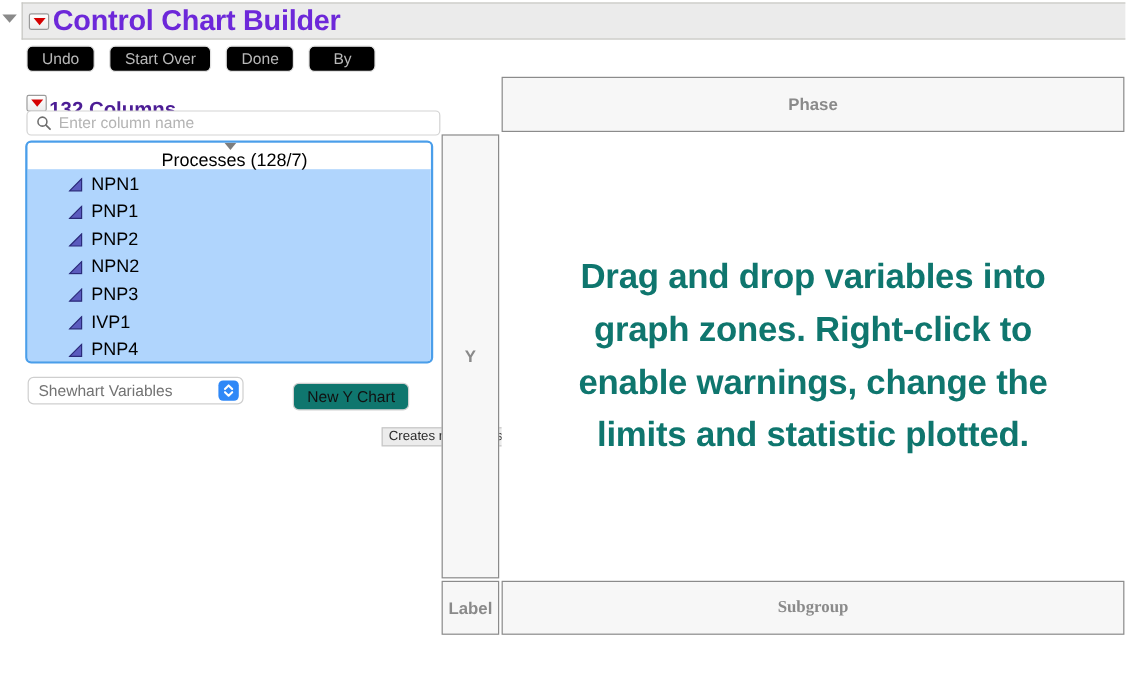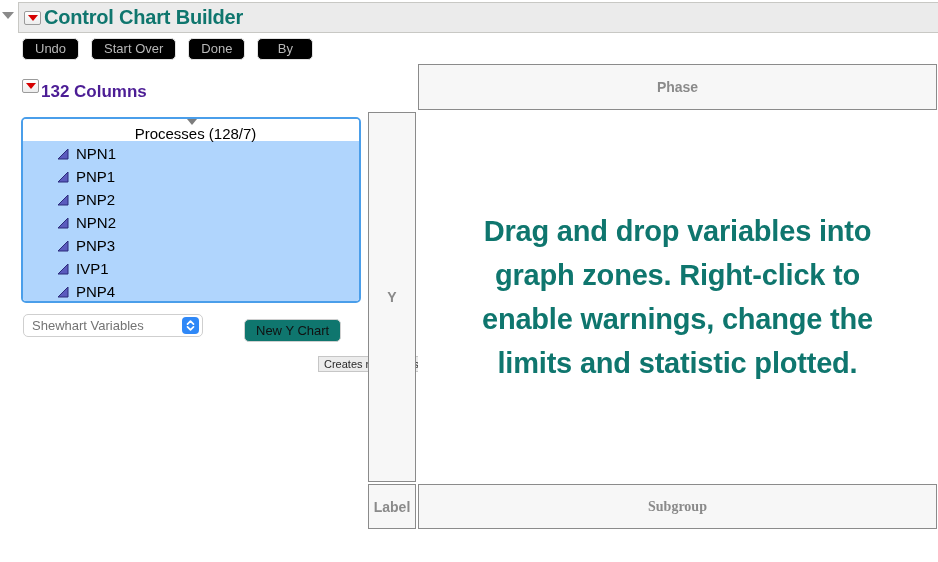--- a/index.html
+++ b/index.html
@@ -56,23 +56,23 @@
   }
   .red-twisty i {
     display: block;
     width: 0; height: 0;
     border-left: 5px solid transparent;
     border-right: 5px solid transparent;
     border-top: 6px solid #d60000;
   }
   .titlebar .red-twisty { margin-left: 5px; }
   .title-text {
-    font-size: 20px;
+    font-size: 24px;
     font-weight: bold;
-    color: #0f766e;
+    color: #6d28d9;
     letter-spacing: -0.2px;
     margin-left: 3px;
     white-space: nowrap;
   }
 
   
   .toolbar {
     position: absolute;
     left: 22px; top: 38px;
     display: flex;
@@ -297,20 +297,27 @@
     <div class="tb-btn">By</div>
   </div>
 
   <div class="cols-header">
     <span class="red-twisty">
         <i></i>
       </span>
     <span class="cols-count">132 Columns</span>
   </div>
 
+  <div class="search-wrap">
+    <svg class="search-icon" viewBox="0 0 16 16">
+      <circle cx="6.6" cy="6.6" r="4.6" fill="none" stroke="#6e6e6e" stroke-width="1.6"></circle>
+      <line x1="10.2" y1="10.2" x2="14.4" y2="14.4" stroke="#6e6e6e" stroke-width="1.8" stroke-linecap="round"></line>
+    </svg>
+    <input class="search-input" type="text" placeholder="Enter column name" style="">
+  </div>
 
   <div class="col-list">
     <div class="group-row">
       <span class="group-caret"></span>
       <span class="group-label">Processes (128/7)</span>
     </div>
     <div class="col-items">
       <div class="col-item">
         <svg class="var-icon" viewBox="0 0 13 12">
           <polygon points="1,11 11,1 11,11" fill="#5b5bbe" stroke="#2b2b7a" stroke-width="1"></polygon>

